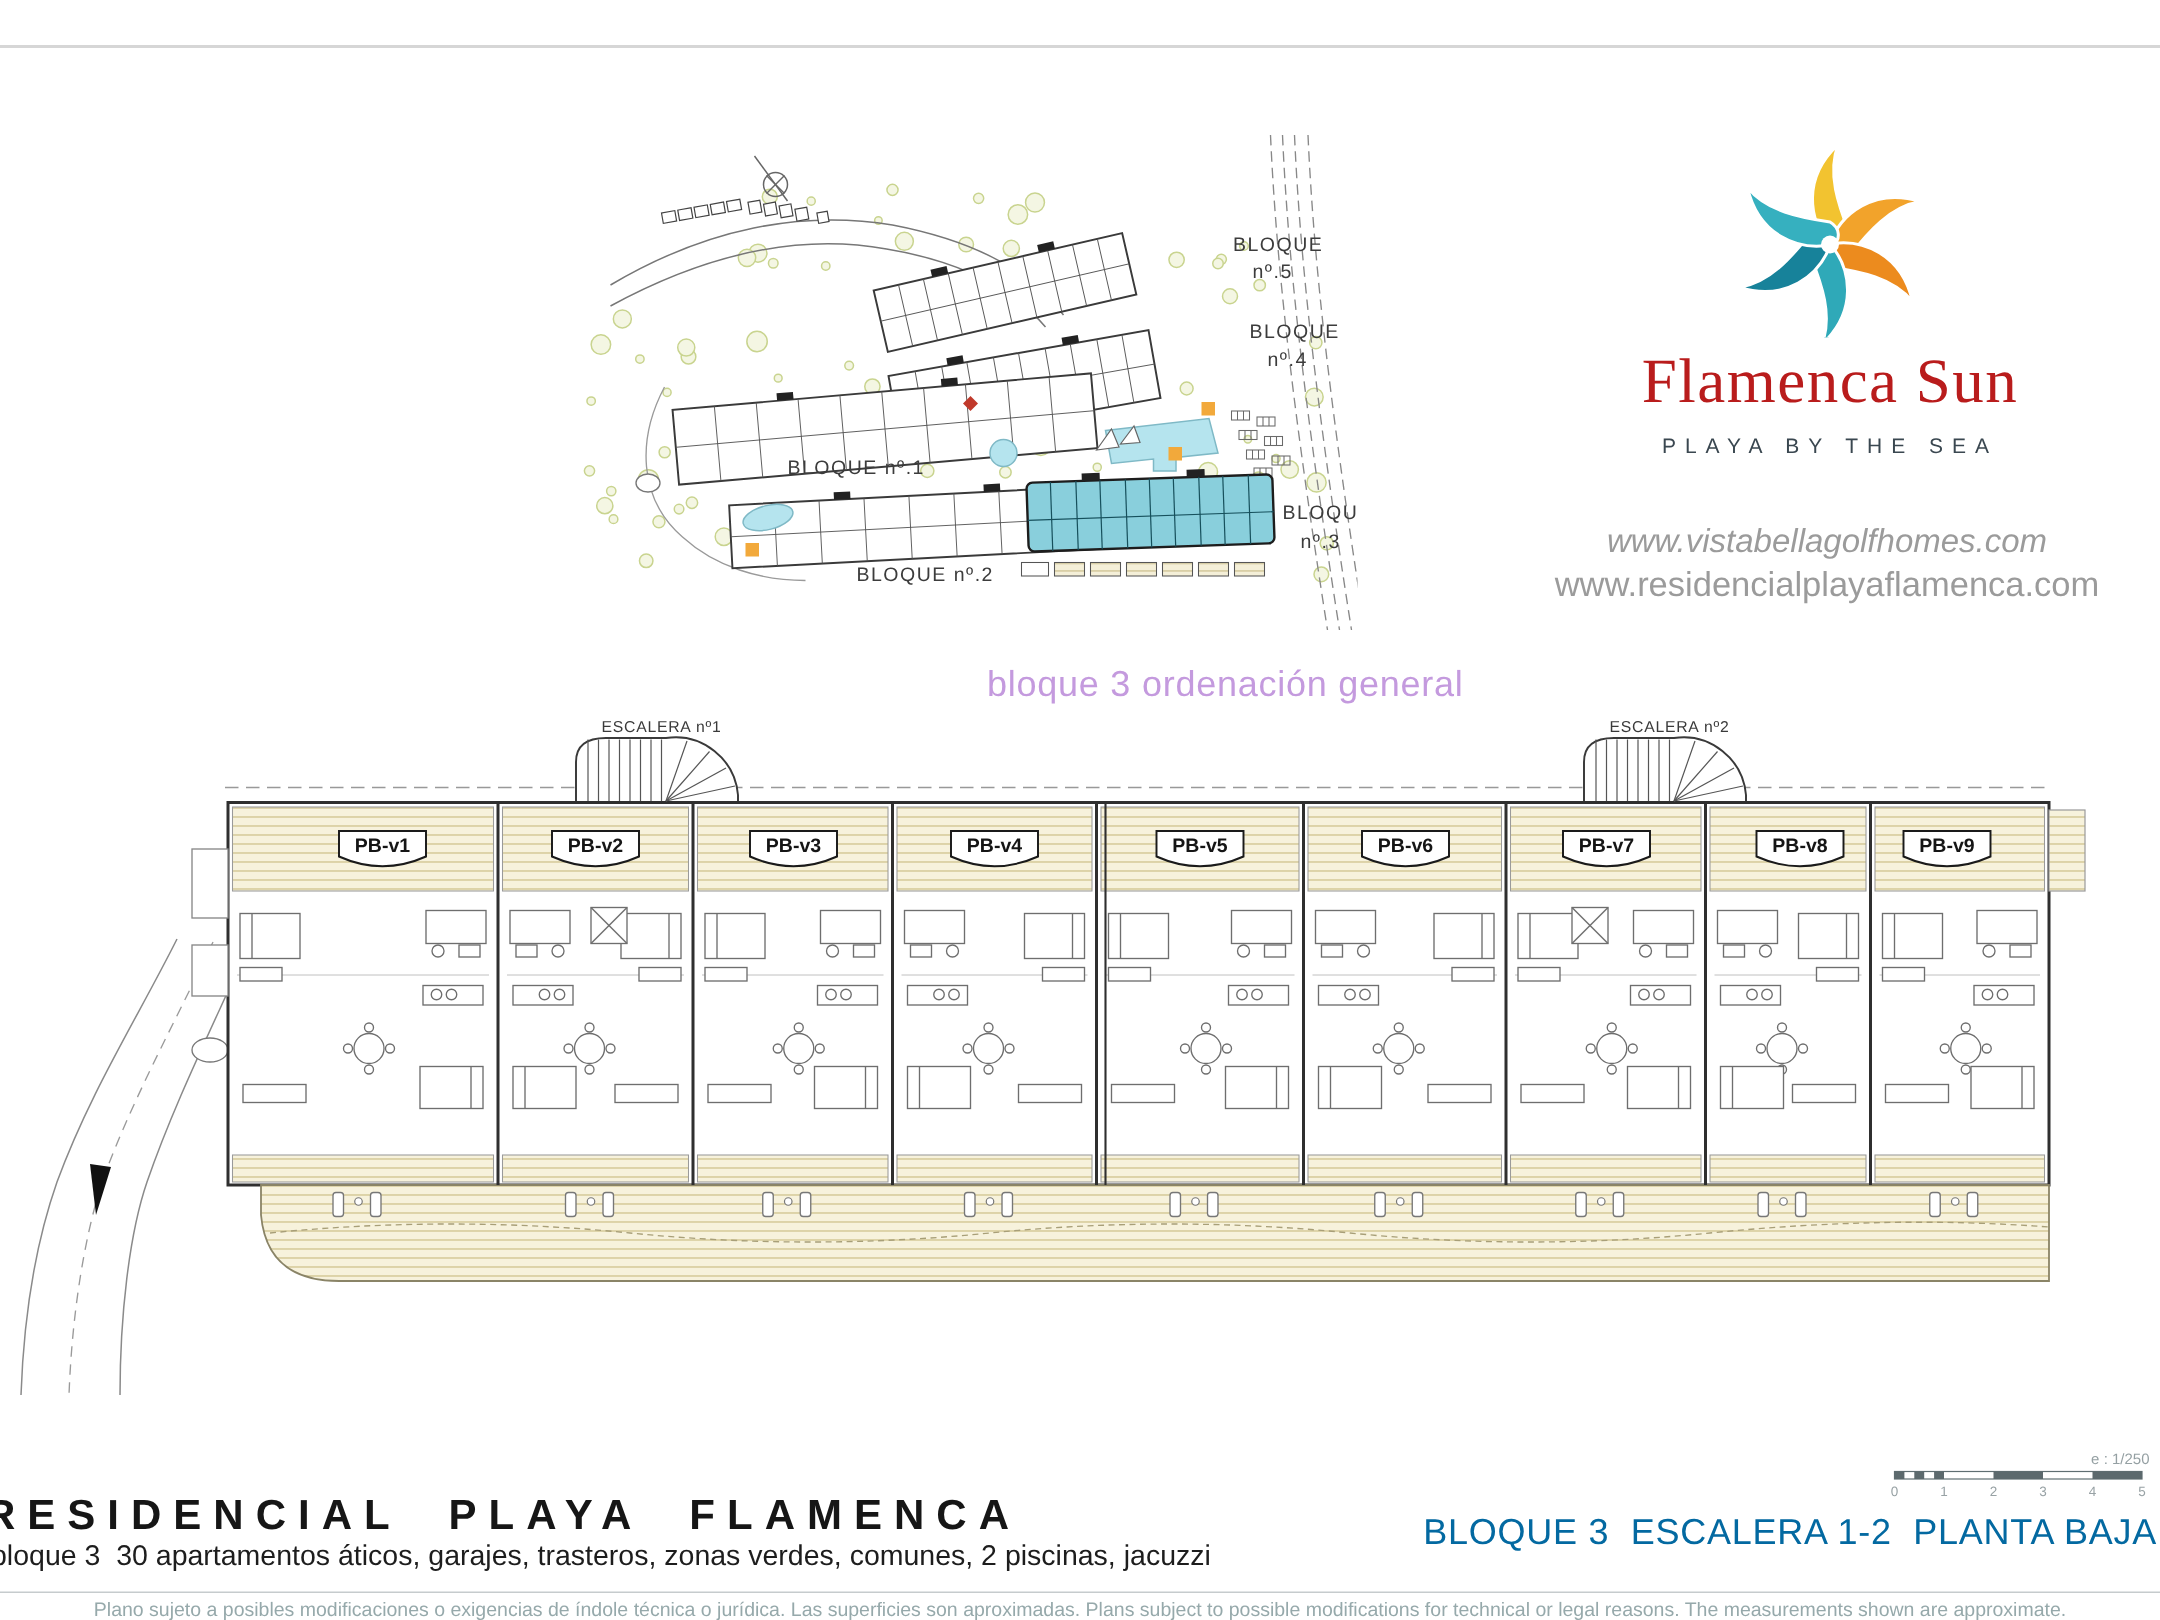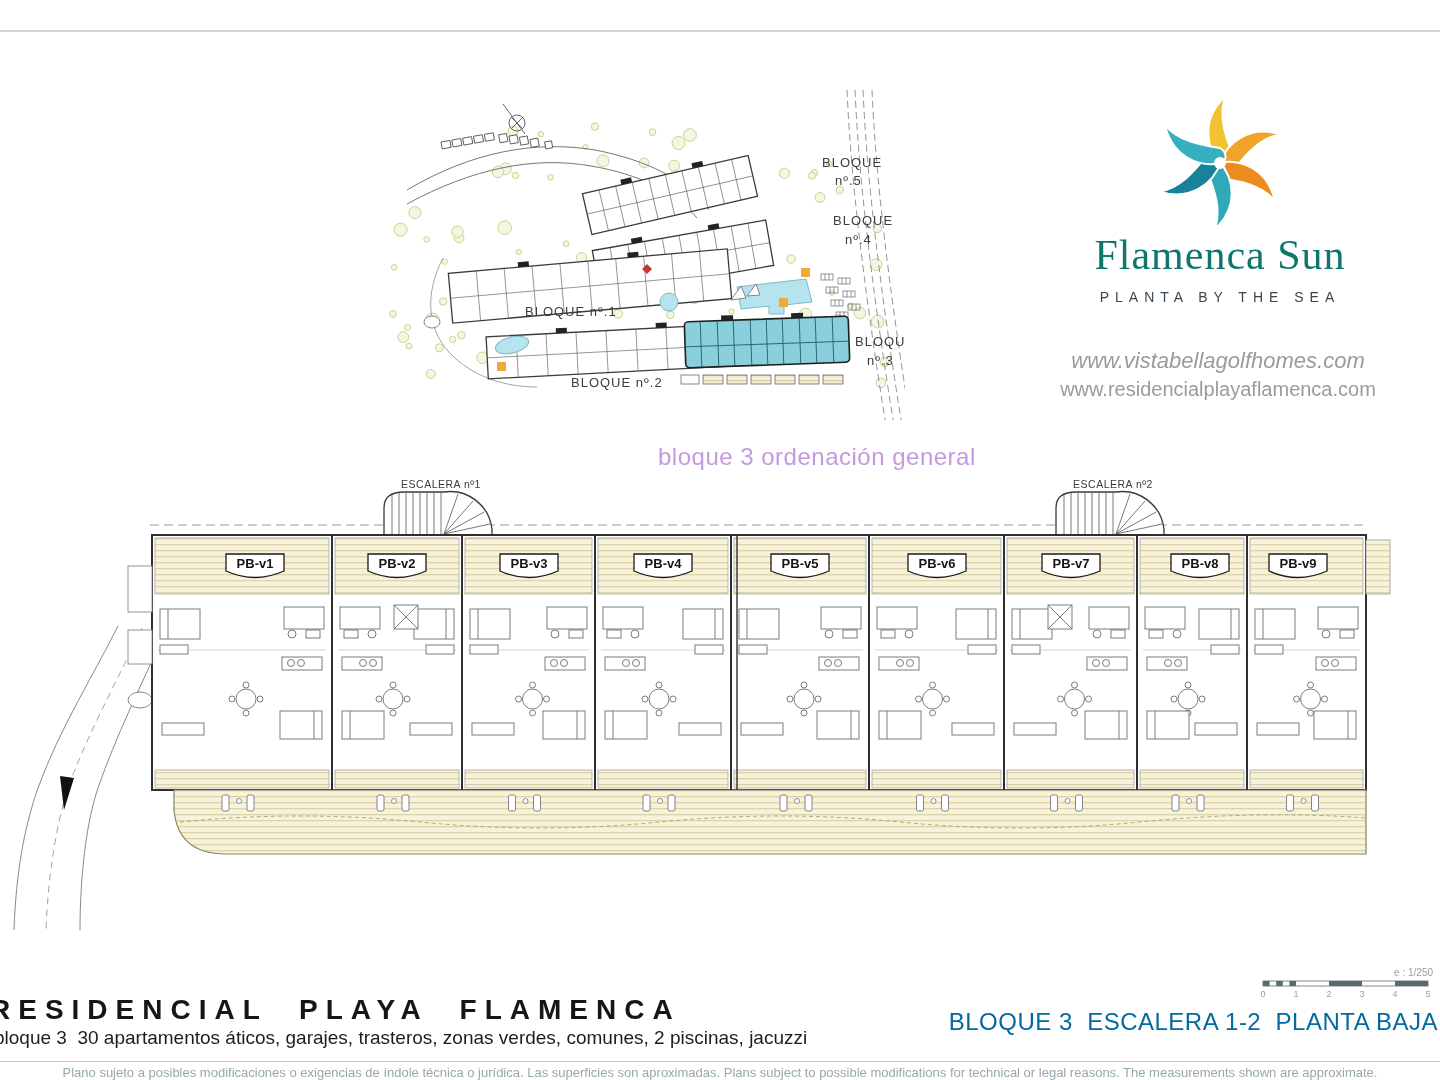--- a/index.html
+++ b/index.html
@@ -4,25 +4,25 @@
 <style>
   html,body{margin:0;padding:0;}
   body{
     width:1440px;height:1080px;background:#ffffff;position:relative;overflow:hidden;
     font-family:"Liberation Sans",sans-serif;
   }
   .topline{position:absolute;top:30px;left:0;width:1440px;height:0;border-top:2px solid #d6d6d6;}
   
   .logo{position:absolute;left:1030px;top:95px;width:380px;text-align:center;}
   .logo svg{display:block;margin:0 auto;}
-  .brand-name{font-family:"Liberation Serif",serif;font-size:42px;color:#0f766e;letter-spacing:1px;margin-top:6px;}
+  .brand-name{font-family:"Liberation Serif",serif;font-size:42px;color:#b91c1c;letter-spacing:1px;margin-top:6px;}
   .brand-tagline{font-size:14px;color:#3a4750;letter-spacing:6px;margin-top:10px;}
   .urls{position:absolute;left:1018px;top:348px;width:400px;text-align:center;color:#9b9b9b;}
   .url1{font-size:22px;line-height:26px;font-style:italic;}
-  .url2{font-size:20px;line-height:30px;}
+  .url2{font-size:23px;line-height:30px;}
   
   .caption-general{position:absolute;left:658px;top:443px;font-size:24px;color:#c49ade;letter-spacing:.5px;white-space:pre;}
   .sheet-title{position:absolute;right:2px;top:1008px;font-size:24px;color:#0369a1;letter-spacing:.5px;white-space:pre;}
   .project-title{position:absolute;left:-10px;top:994px;font-size:28px;font-weight:bold;color:#161616;
                  letter-spacing:8px;word-spacing:16px;white-space:pre;}
   .project-subtitle{position:absolute;left:-6px;top:1027px;font-size:19px;color:#1d1d1d;white-space:pre;}
   .disclaimer{position:absolute;left:0;top:1061px;width:1440px;height:19px;border-top:1px solid #c6cbcd;
               font-size:13px;color:#96a9ab;text-align:center;padding-top:3px;}
   
   svg text{font-family:"Liberation Sans",sans-serif;}
@@ -318,21 +318,21 @@
         <path d="M0,2 C-5,-22 7,-48 38,-55 C22,-42 18,-20 15,0 C11,7 3,7 0,2 Z" fill="#F2C330" stroke="#fff" stroke-width="2" transform="rotate(-30)"></path>
         <path d="M0,2 C-5,-22 7,-48 38,-55 C22,-42 18,-20 15,0 C11,7 3,7 0,2 Z" fill="#F2A32B" stroke="#fff" stroke-width="2" transform="rotate(30)"></path>
         <path d="M0,2 C-5,-22 7,-48 38,-55 C22,-42 18,-20 15,0 C11,7 3,7 0,2 Z" fill="#EC8B1E" stroke="#fff" stroke-width="2" transform="rotate(90)"></path>
         <path d="M0,2 C-5,-22 7,-48 38,-55 C22,-42 18,-20 15,0 C11,7 3,7 0,2 Z" fill="#2FA9B8" stroke="#fff" stroke-width="2" transform="rotate(150)"></path>
         <path d="M0,2 C-5,-22 7,-48 38,-55 C22,-42 18,-20 15,0 C11,7 3,7 0,2 Z" fill="#17829A" stroke="#fff" stroke-width="2" transform="rotate(210)"></path>
         <path d="M0,2 C-5,-22 7,-48 38,-55 C22,-42 18,-20 15,0 C11,7 3,7 0,2 Z" fill="#36B0BF" stroke="#fff" stroke-width="2" transform="rotate(270)"></path>
       </g>
     <circle cx="65" cy="68" r="6" fill="#ffffff"></circle>
   </svg>
   <div class="brand-name">Flamenca Sun</div>
-  <div class="brand-tagline">PLANTA BY THE SEA</div>
+  <div class="brand-tagline">PLAYA BY THE SEA</div>
 </div>
 <div class="urls">
   <div class="url1">www.vistabellagolfhomes.com</div>
   <div class="url2">www.residencialplayaflamenca.com</div>
 </div>
 
 <div class="caption-general">bloque 3 ordenación general</div>
 
 <svg id="floorplan" width="1440" height="470" viewBox="0 0 1440 470">
   <defs>

